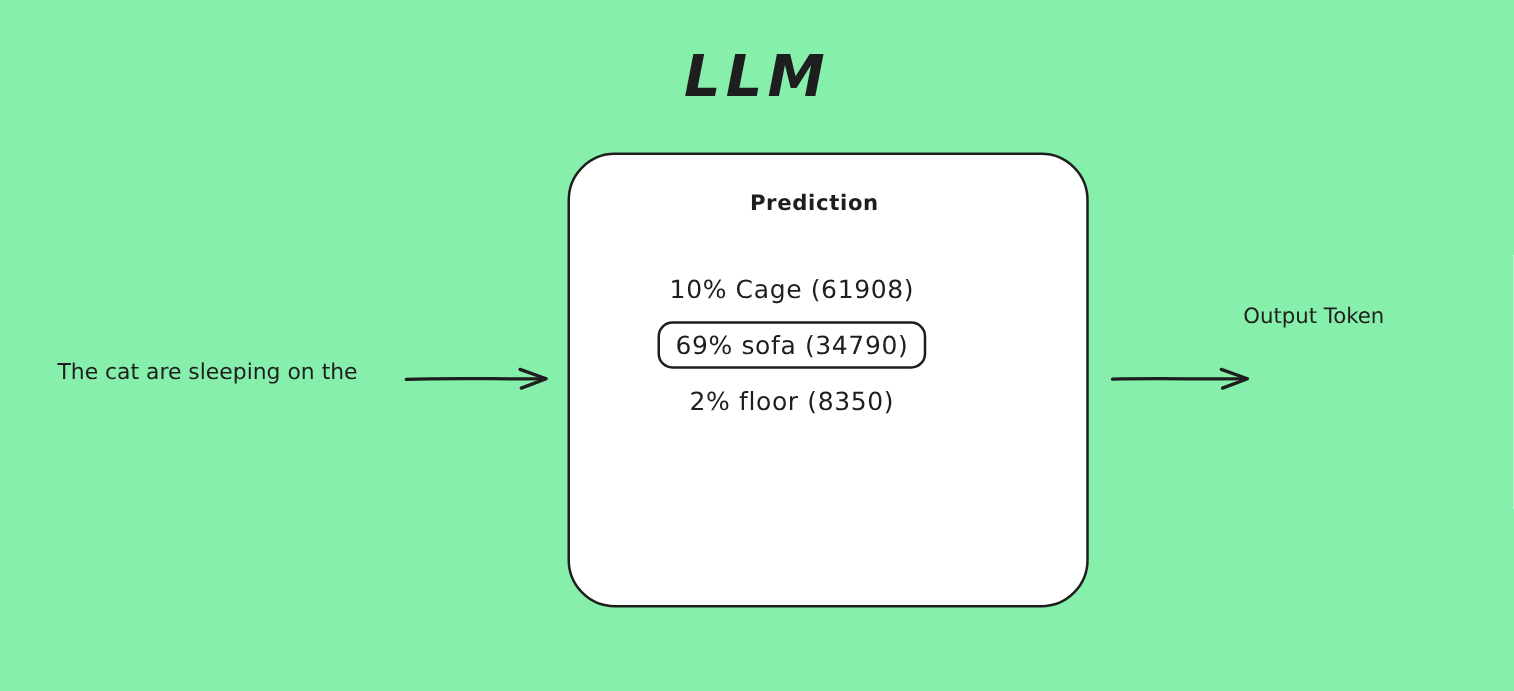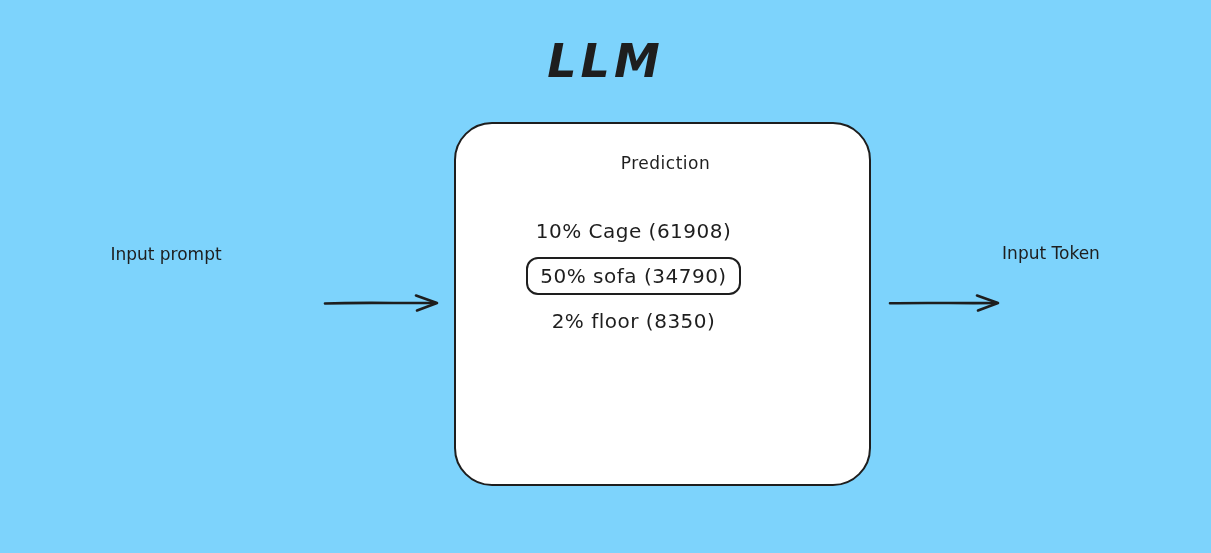--- a/index.html
+++ b/index.html
@@ -4,21 +4,21 @@
 <style>
   html, body {
     margin: 0;
     padding: 0;
     background: #ffffff;
   }
   .canvas {
     position: relative;
     width: 1211px;
     height: 553px;
-    background: #7dd3fc;
+    background: #86efac;
     overflow: hidden;
     font-family: "DejaVu Sans", sans-serif;
     color: #1e1e1e;
   }
   .abs { position: absolute; }
 
   .title {
     top: 34px;
     left: 0;
     width: 100%;
@@ -35,26 +35,27 @@
     top: 122px;
     width: 417px;
     height: 364px;
     border: 2.5px solid #1e1e1e;
     border-radius: 38px;
     background: #ffffff;
     box-sizing: border-box;
   }
 
   .prediction-header {
-    left: 454px;
+    left: 440px;
     top: 153px;
     width: 423px;
     text-align: center;
     font-size: 17px;
     letter-spacing: 0.5px;
+    font-weight: bold;
   }
 
   .pred-list {
     left: 454px;
     top: 208px;
     width: 359px;
     display: flex;
     flex-direction: column;
     align-items: center;
   }
@@ -109,40 +110,40 @@
   .arrow-right { left: 888px; top: 291px; }
   .arrow svg { display: block; }
 </style>
 </head>
 <body>
 
 <div class="canvas">
 
   <div class="abs title">LLM</div>
 
-  <div class="abs input-label">Input prompt</div>
+  <div class="abs input-text">The cat are sleeping on the</div>
 
   <div class="abs arrow arrow-left">
     <svg width="120" height="24" viewBox="0 0 120 24">
       <path d="M2,12.5 C 35,11.2 75,12.3 112,12" fill="none" stroke="#1e1e1e" stroke-width="2.6" stroke-linecap="round"></path>
       <path d="M93,4.5 L114,12 L94,19.5" fill="none" stroke="#1e1e1e" stroke-width="2.6" stroke-linecap="round" stroke-linejoin="round"></path>
     </svg>
   </div>
 
   <div class="abs llm-box"></div>
   <div class="abs prediction-header">Prediction</div>
 
   <div class="abs pred-list">
     <div class="pred-item">10% Cage (61908)</div>
-    <div class="pred-item selected">50% sofa (34790)</div>
+    <div class="pred-item selected">69% sofa (34790)</div>
     <div class="pred-item">2% floor (8350)</div>
   </div>
 
   <div class="abs arrow arrow-right">
     <svg width="116" height="24" viewBox="0 0 116 24">
       <path d="M2,12.3 C 35,11.5 72,12.4 108,12" fill="none" stroke="#1e1e1e" stroke-width="2.6" stroke-linecap="round"></path>
       <path d="M89,4.5 L110,12 L90,19.5" fill="none" stroke="#1e1e1e" stroke-width="2.6" stroke-linecap="round" stroke-linejoin="round"></path>
     </svg>
   </div>
 
-  <div class="abs output-label">Input Token</div>
+  <div class="abs output-label">Output Token</div>
 
 </div>
 
 </body></html>

